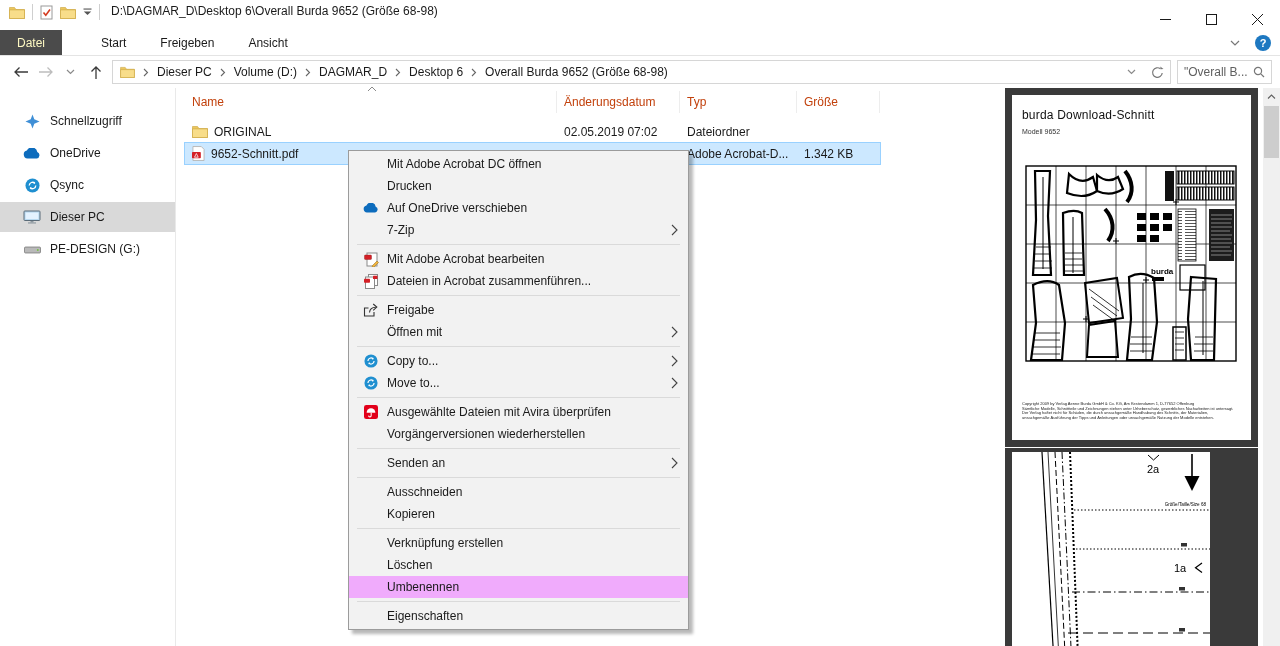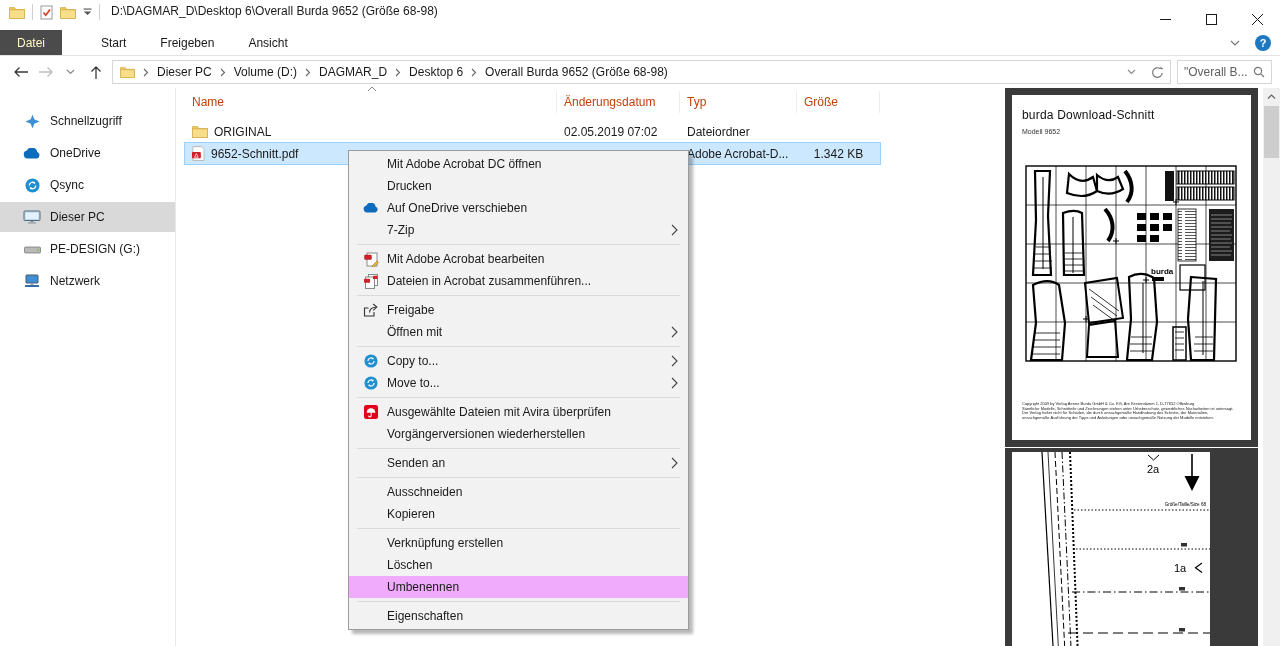--- a/index.html
+++ b/index.html
@@ -47,21 +47,21 @@
   .filearea{position:absolute;left:185px;top:0;width:695px}
   .fl-header{position:relative;display:flex;height:28px;align-items:center;color:#c2410c}
   .fl-h{box-sizing:border-box;padding-left:7px;border-right:1px solid #ededed;height:22px;line-height:22px}
   .w-name{width:372px}.w-date{width:123px}.w-type{width:117px}.w-size{width:83px}
   .sort-ind{position:absolute;left:182px;top:-2px}
   .fl-row{position:absolute;left:0;display:flex;height:21px;align-items:center}
   .fl-row .cell{box-sizing:border-box;padding-left:7px;overflow:hidden;white-space:nowrap}
   .row-orig{top:33px}
   .row-pdf{top:55px;background:#cce8ff;outline:1px solid #99d1ff}
   .cell.namec{display:flex;align-items:center;gap:6px}
-  .cell.sizec{text-align:center;padding-right:7px}
+  .cell.sizec{text-align:left;padding-right:7px}
 
   
   .menu{position:absolute;left:348px;top:150px;width:341px;background:#f2f2f2;border:1px solid #9b9b9b;
     box-shadow:4px 4px 3px rgba(0,0,0,.28);padding:2px 0;box-sizing:border-box;z-index:9}
   .mi{height:22px;display:flex;align-items:center;padding:0 26px 0 12px;position:relative}
   .mi .ic{width:20px;height:16px;display:flex;align-items:center;justify-content:center;margin-right:6px;flex:none}
   .mi .lbl{white-space:nowrap}
   .mi.bold .lbl{font-weight:normal}
   .mi.hover{background:#f0abfc}
   .mi .sub{position:absolute;right:10px;top:5px}
@@ -284,30 +284,20 @@
         <span>Dieser PC</span>
       </div>
       <div class="side-item">
         <span class="side-ic">
           <svg width="17" height="9" viewBox="0 0 17 9">
               <rect x="0.5" y="2" width="16" height="6" rx="1" fill="#b9b9b9" stroke="#6f6f6f" stroke-width=".7"></rect>
               <circle cx="13.8" cy="5" r="0.9" fill="#72c13e"></circle>
             </svg>
         </span>
         <span>PE-DESIGN (G:)</span>
-      </div>
-      <div class="side-item">
-        <span class="side-ic">
-          <svg width="17" height="14" viewBox="0 0 17 14">
-              <rect x="2" y="1" width="12" height="8" rx="0.6" fill="#3f8fd6" stroke="#4a5a66"></rect>
-              <rect x="6.5" y="9.4" width="3" height="1.4" fill="#8a959d"></rect>
-              <rect x="1" y="11" width="14" height="2" rx="0.5" fill="#2f6ea8"></rect>
-            </svg>
-        </span>
-        <span>Netzwerk</span>
       </div>
     </div>
 
     <div class="filearea">
       <div class="fl-header">
         <span class="sort-ind">
           <svg width="10" height="6" viewBox="0 0 10 6">
               <path d="M1 5l4-4 4 4" fill="none" stroke="#8a8a8a" stroke-width="1"></path>
             </svg>
         </span>

